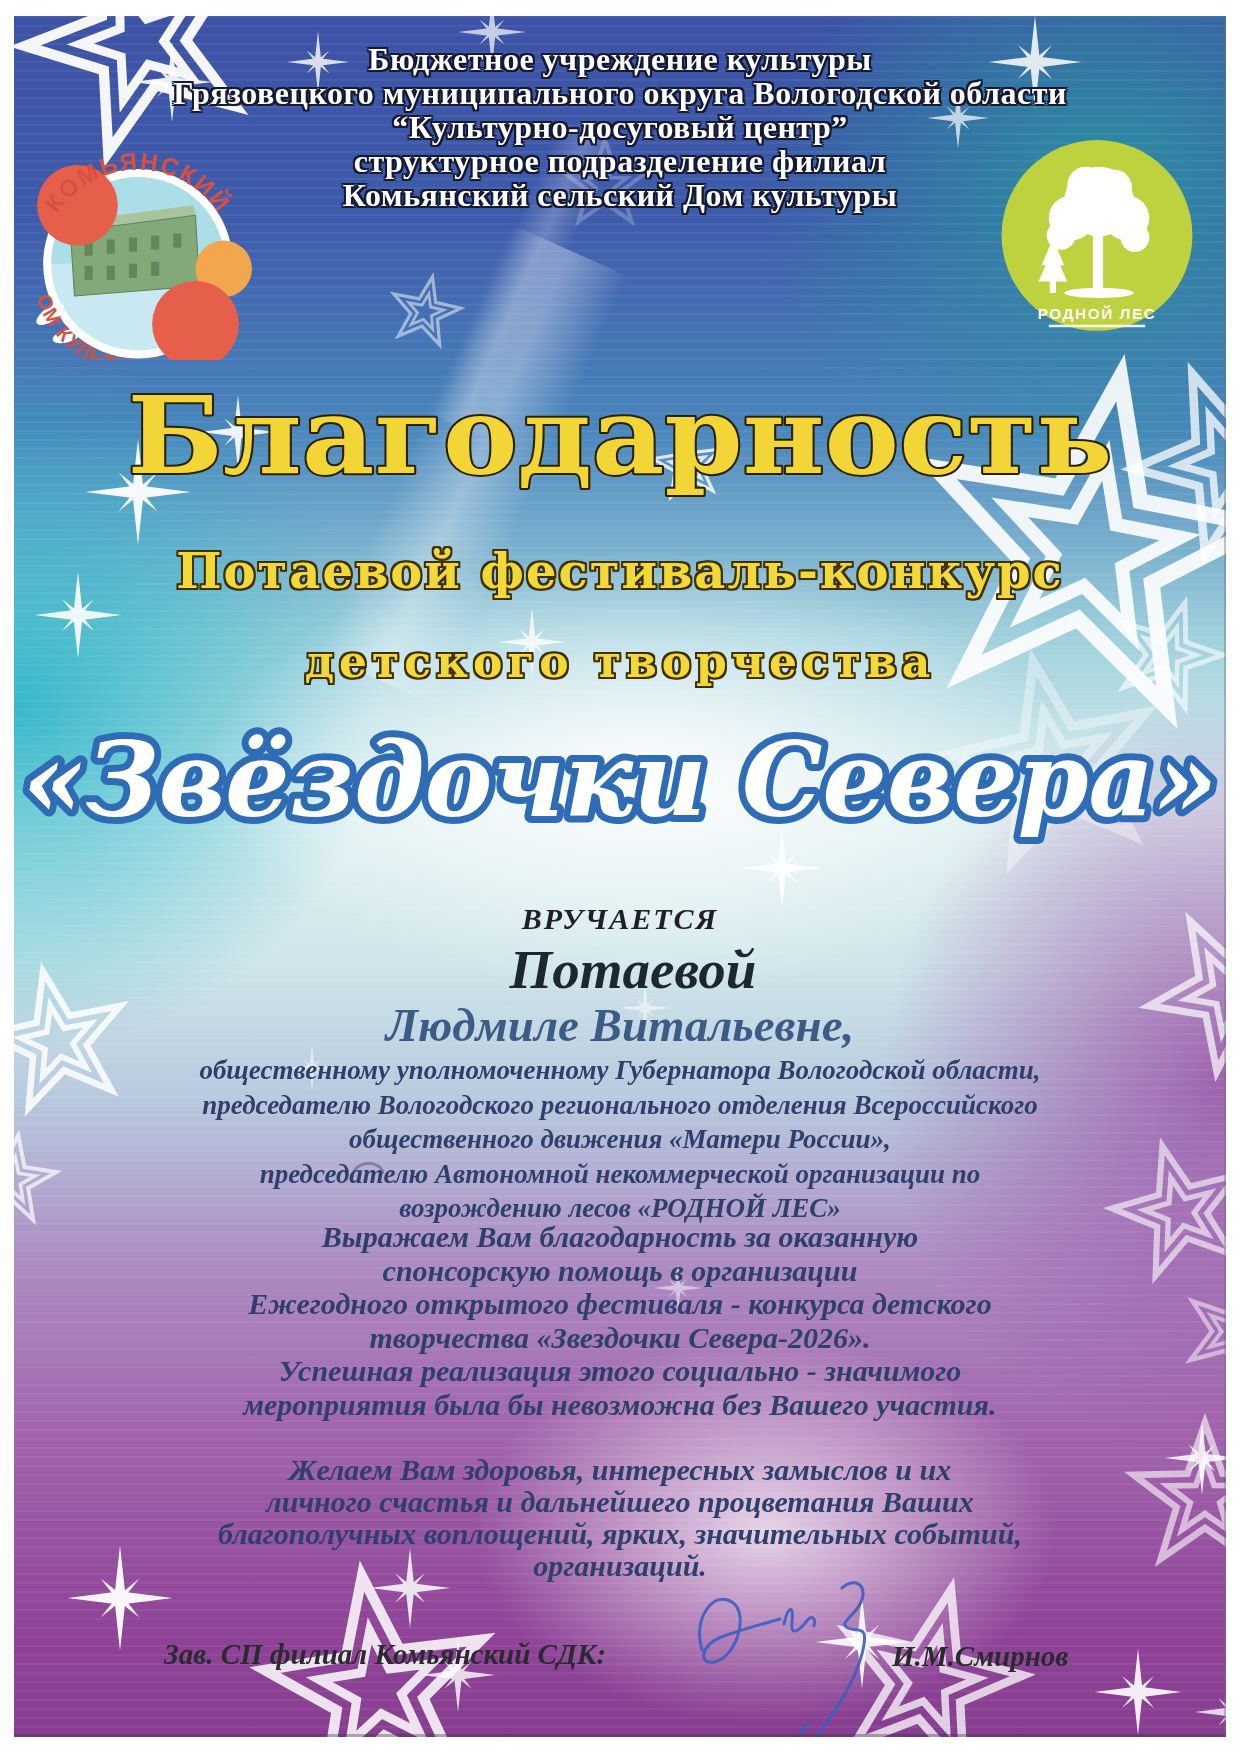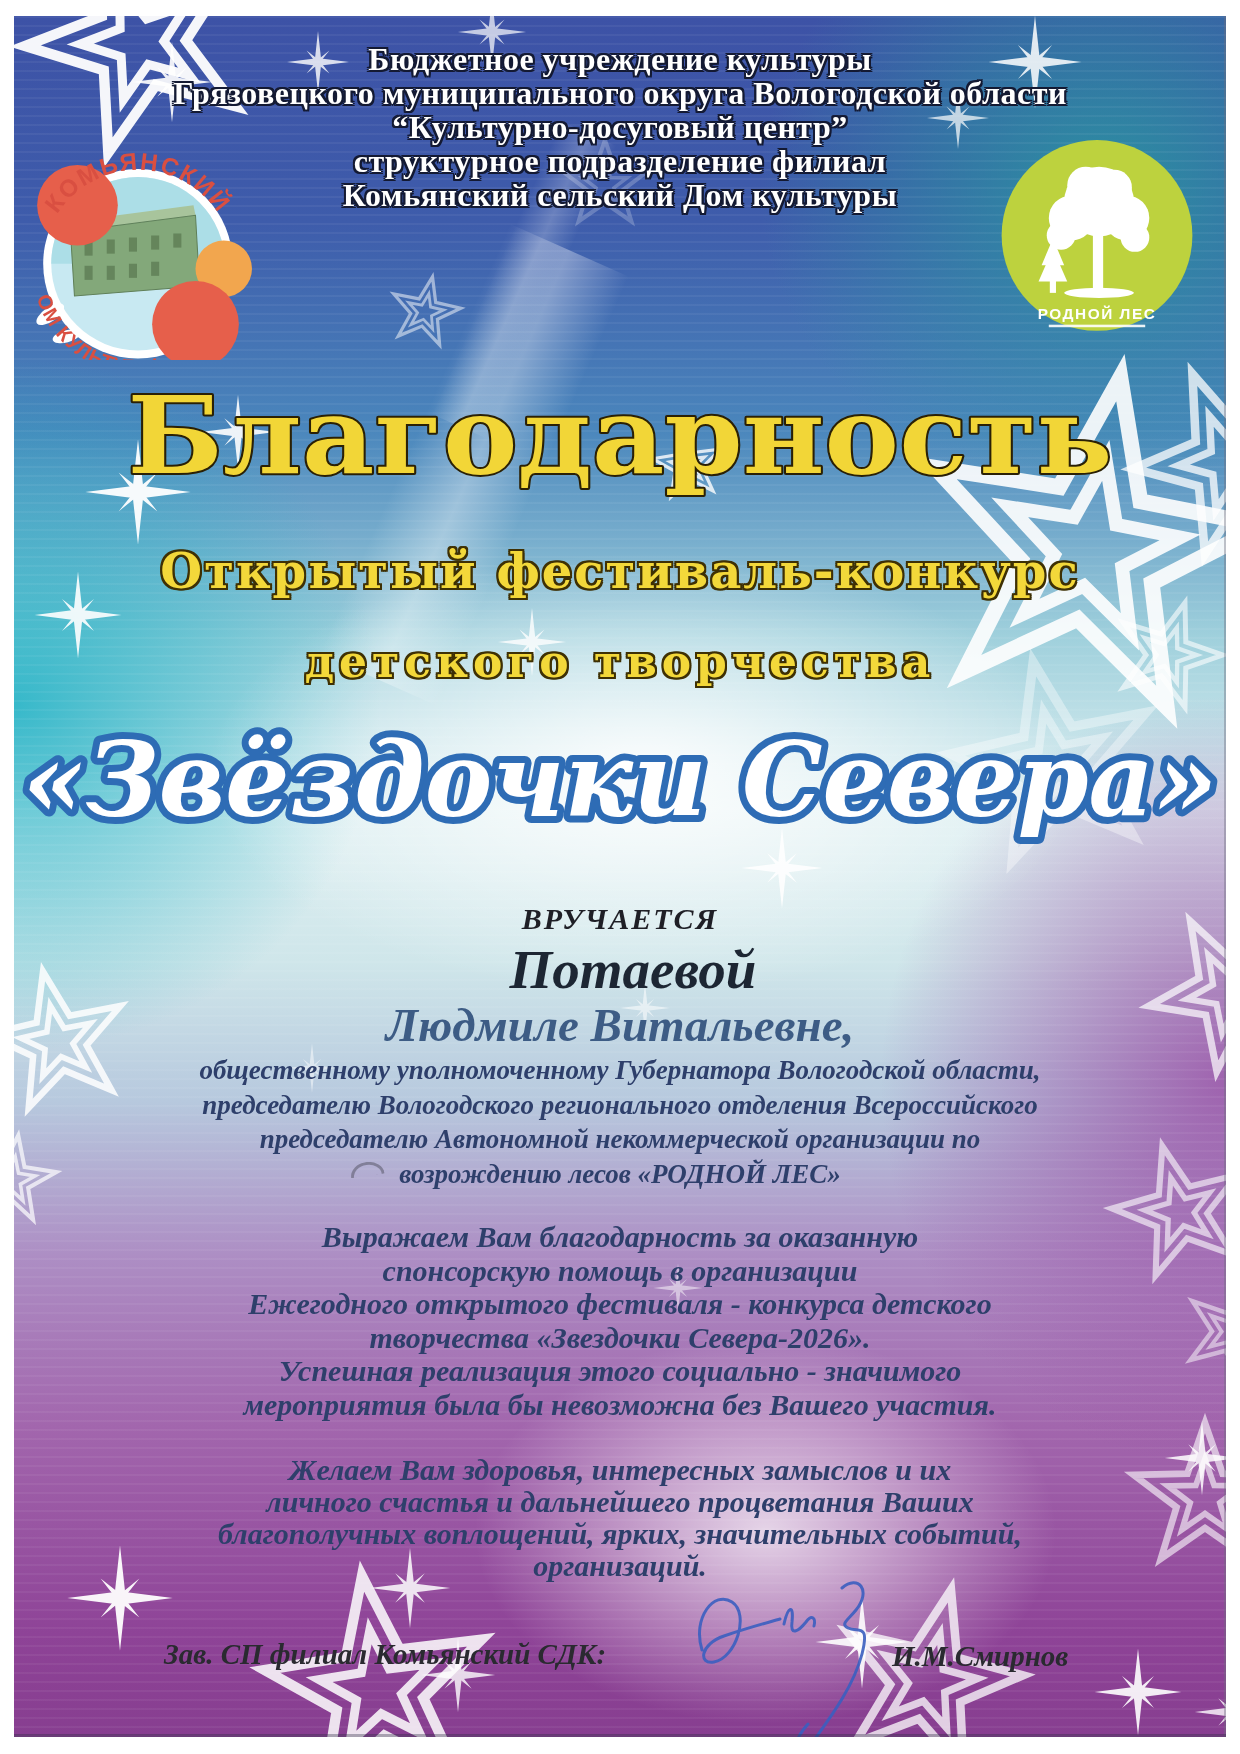--- a/index.html
+++ b/index.html
@@ -189,34 +189,35 @@
         <rect x="49" y="138" width="6" height="13"></rect>
       </g>
       <text x="95" y="176" text-anchor="middle" font-family="Liberation Sans, sans-serif" font-size="15" font-weight="bold" fill="#ffffff" letter-spacing="1.5">РОДНОЙ ЛЕС</text>
       <rect x="48" y="182" width="94" height="2.5" fill="#ffffff" opacity="0.9"></rect>
     </svg>
 
     <svg class="abs title-svg" viewBox="0 0 1212 152">
       <text x="606" y="118" text-anchor="middle" textLength="985" lengthAdjust="spacingAndGlyphs" font-family="DejaVu Serif, serif" font-size="106" font-weight="bold" fill="#f2d637" stroke="#2a2005" stroke-width="4" paint-order="stroke" stroke-linejoin="round">Благодарность</text>
     </svg>
 
-    <div class="abs center subtitle sub1">Открытый фестиваль-конкурс</div>
+    <div class="abs center subtitle sub1">Потаевой фестиваль-конкурс</div>
     <div class="abs center subtitle sub2">детского творчества</div>
 
     <svg class="abs script-svg" viewBox="0 0 1212 235">
       <text x="606" y="122" text-anchor="middle" textLength="1195" lengthAdjust="spacingAndGlyphs" font-family="DejaVu Serif, serif" font-size="103" font-style="italic" font-weight="bold" fill="#ffffff" stroke="#2e6cb5" stroke-width="14" paint-order="stroke" stroke-linejoin="round" stroke-linecap="round">«Звёздочки Севера»</text>
     </svg>
 
     <div class="abs center presented">ВРУЧАЕТСЯ</div>
     <div class="abs center surname">Потаевой</div>
     <div class="abs center name-pat">Людмиле Витальевне,</div>
 
     <div class="abs center titles-block">
       <div class="title-line">общественному уполномоченному Губернатора Вологодской области,</div>
       <div class="title-line">председателю Вологодского регионального отделения Всероссийского</div>
+      <div class="title-line">общественного движения «Матери России»,</div>
       <div class="title-line">председателю Автономной некоммерческой организации по</div>
       <div class="title-line">возрождению лесов «РОДНОЙ ЛЕС»</div>
     </div>
 
     <div class="abs smudge"></div>
 
     <div class="abs center para1">
       <div class="p1-line">Выражаем  Вам  благодарность за оказанную</div>
       <div class="p1-line">спонсорскую помощь в организации</div>
       <div class="p1-line">Ежегодного открытого  фестиваля - конкурса детского</div>

